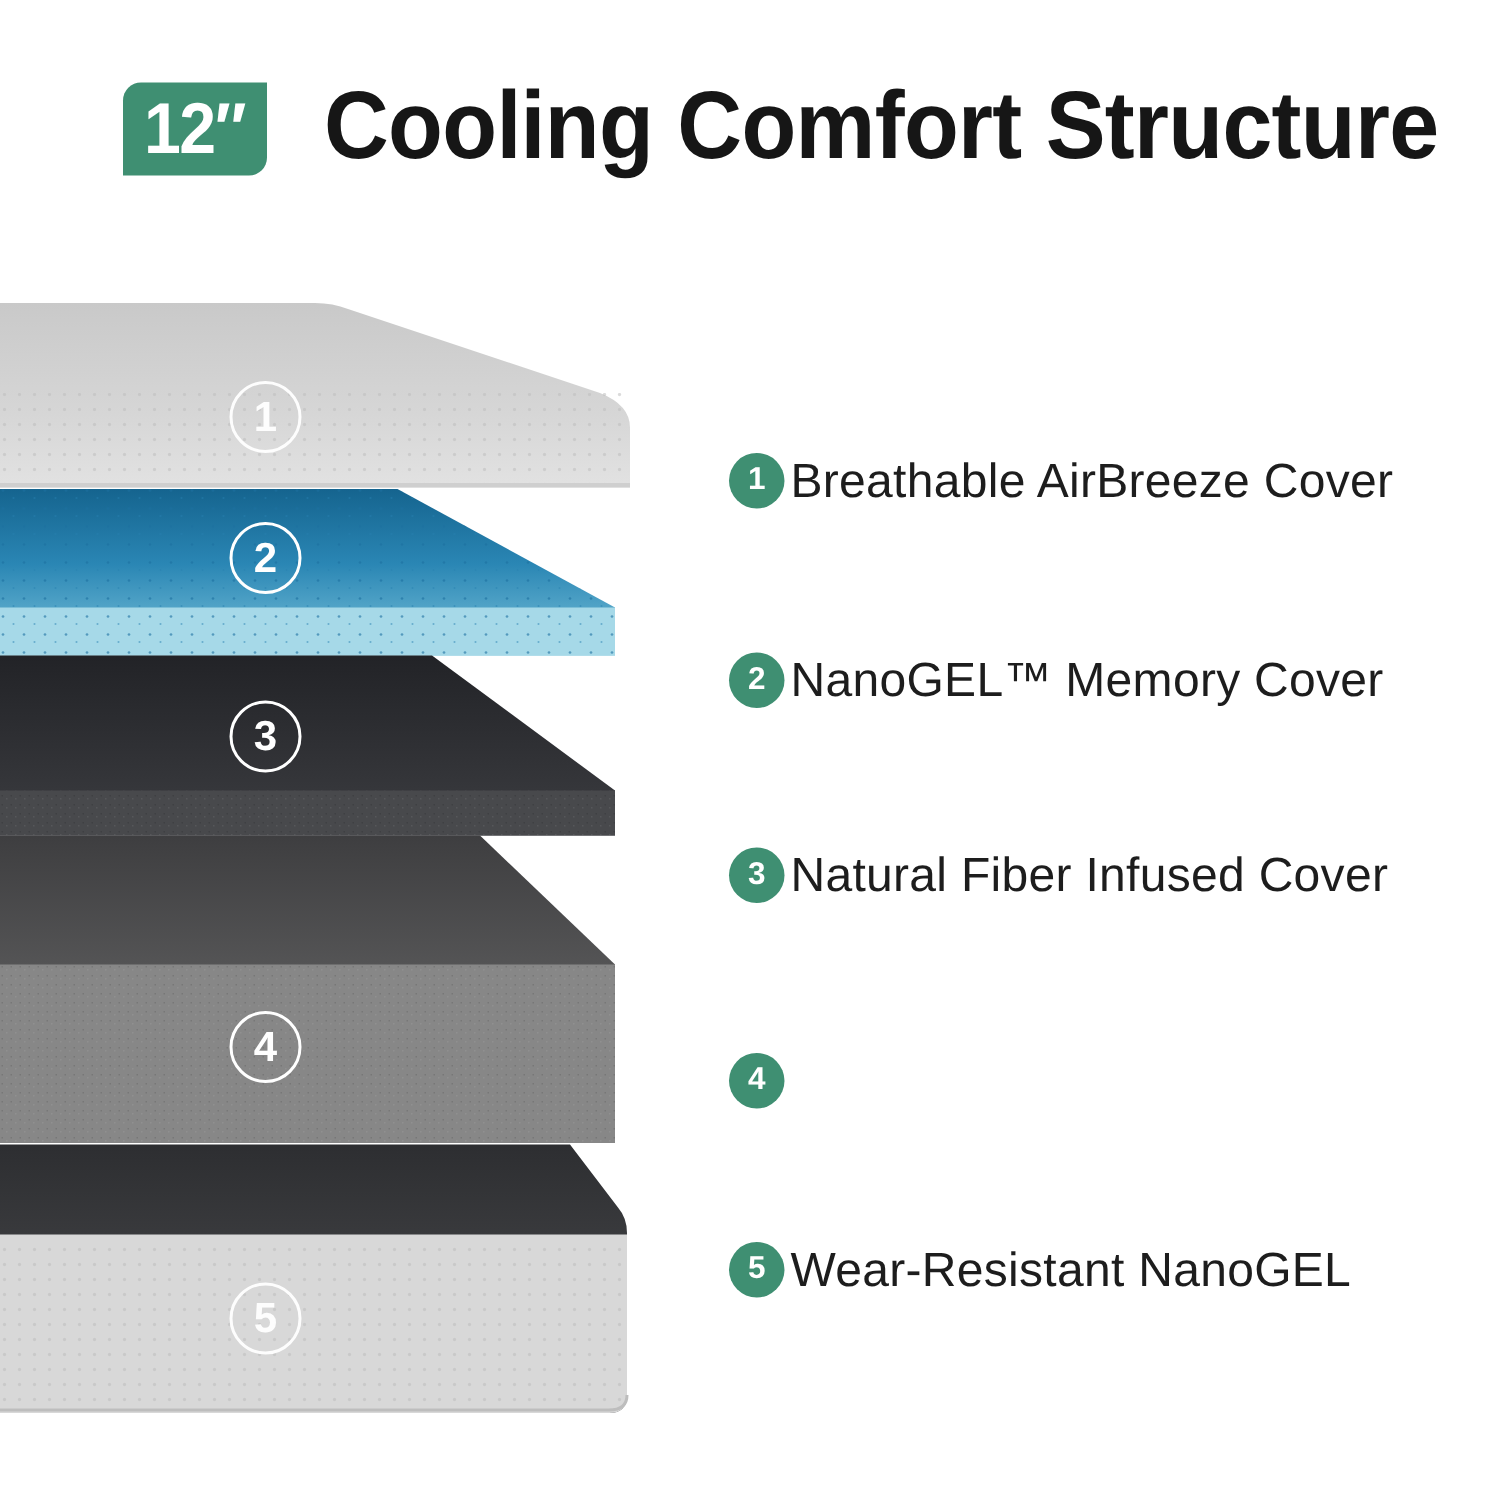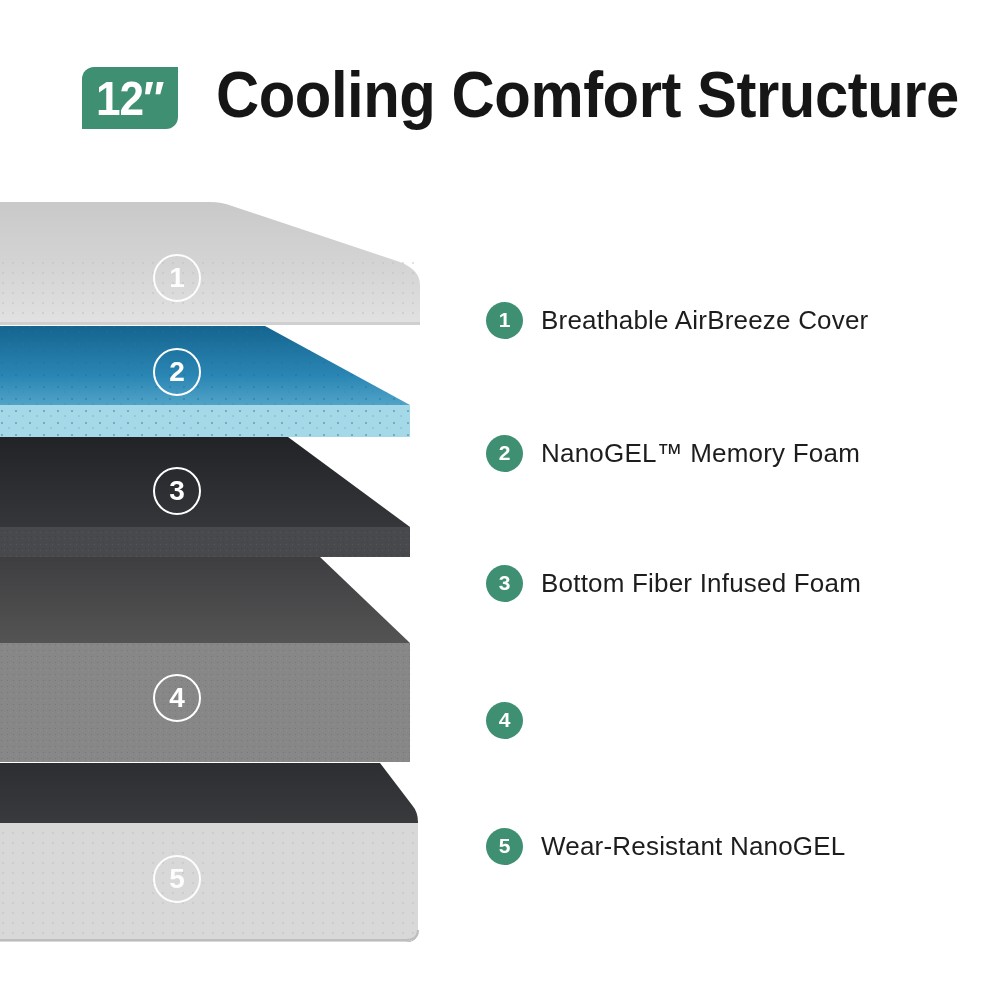--- a/index.html
+++ b/index.html
@@ -1,20 +1,20 @@
 <!DOCTYPE html>
 <html><head>
   <meta charset="utf-8">
   <style>
     html, body { margin: 0; padding: 0; }
     body {
       width: 1000px; height: 1000px; background: #ffffff; position: relative; overflow: hidden;
       font-family: "Liberation Sans", sans-serif;
     }
-    .header { position: absolute; left: 0; top: 12px; width: 1000px; height: 150px; text-decoration: underline; }
+    .header { position: absolute; left: 0; top: 0; width: 1000px; height: 150px; text-decoration: underline; }
     .badge {
       position: absolute; left: 82px; top: 55px; width: 96px; height: 62px;
       background: #3f8f72; color: #fff;
       border-radius: 12px 0 12px 0;
       display: flex; align-items: center; justify-content: center;
       font-family: "Liberation Sans", sans-serif; font-weight: bold; font-size: 48px;
       letter-spacing: -1px;
     }
     .badge span { display: inline-block; transform: scaleX(0.92); }
     .title {
@@ -36,21 +36,21 @@
     .marker.light { border-color: rgba(255,255,255,0.95); color: rgba(255,255,255,0.95); }
 
     .legend { position: absolute; left: 486px; top: 0; width: 514px; height: 1000px; }
     .legend-item { position: absolute; left: 0; display: flex; align-items: center; height: 40px; }
     .legend-num {
       width: 37px; height: 37px; border-radius: 50%; background: #3f8f72; color: #fff;
       font-weight: bold; font-size: 21px; display: flex; align-items: center; justify-content: center;
       font-family: "Liberation Sans", sans-serif; flex: 0 0 auto;
     }
     .legend-label {
-      margin-left: 18px; font-size: 26px; color: #1d1d1d; white-space: nowrap;
+      margin-left: 4px; font-size: 32px; color: #1d1d1d; white-space: nowrap;
       font-family: "Liberation Sans", sans-serif; letter-spacing: 0.2px;
     }
   </style>
 </head>
 <body>
 
 <div class="header">
   <div class="badge">
       <span>12″</span>
     </div>
@@ -134,25 +134,25 @@
     </div>
 </div>
 
 <div class="legend">
   <div class="legend-item" style="top:300px;">
     <div class="legend-num">1</div>
     <div class="legend-label">Breathable AirBreeze Cover</div>
   </div>
   <div class="legend-item" style="top:433px;">
     <div class="legend-num">2</div>
-    <div class="legend-label">NanoGEL™ Memory Foam</div>
+    <div class="legend-label">NanoGEL™ Memory Cover</div>
   </div>
   <div class="legend-item" style="top:563px;">
     <div class="legend-num">3</div>
-    <div class="legend-label">Bottom Fiber Infused Foam</div>
+    <div class="legend-label">Natural Fiber Infused Cover</div>
   </div>
   <div class="legend-item" style="top:700px;">
     <div class="legend-num">4</div>
   </div>
   <div class="legend-item" style="top:826px;">
     <div class="legend-num">5</div>
     <div class="legend-label">Wear-Resistant NanoGEL</div>
   </div>
 </div>
 

